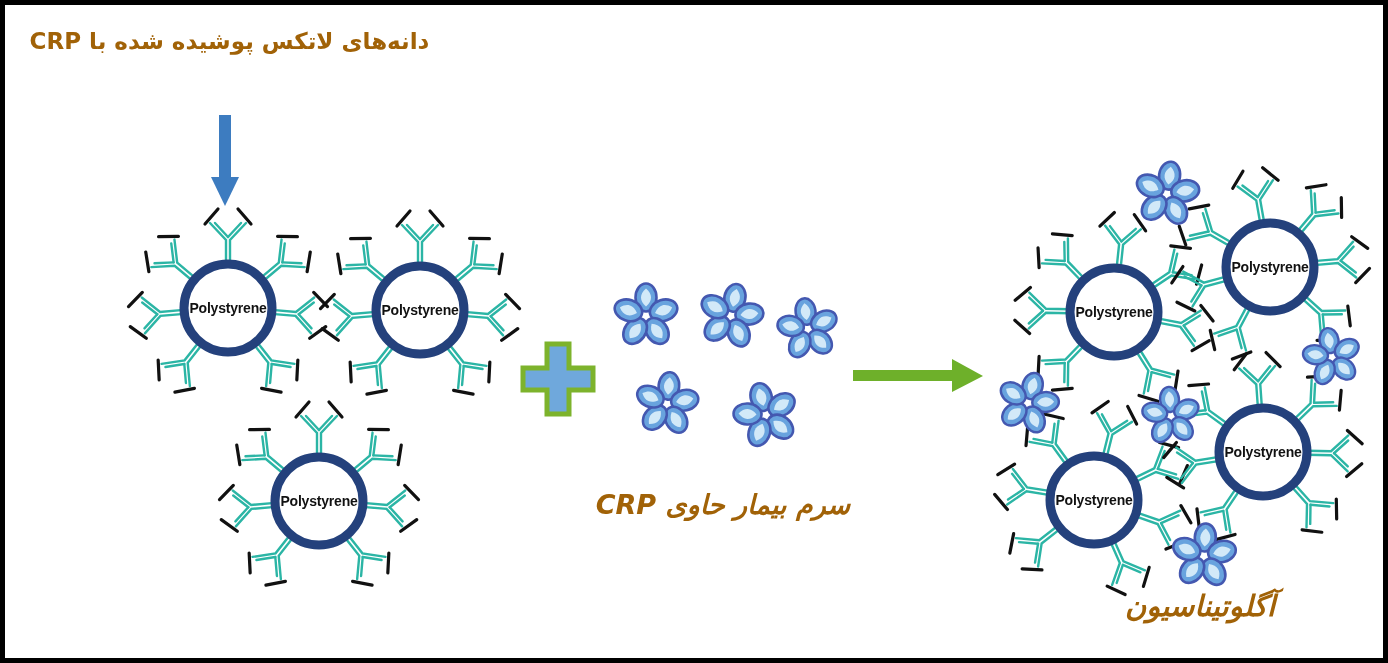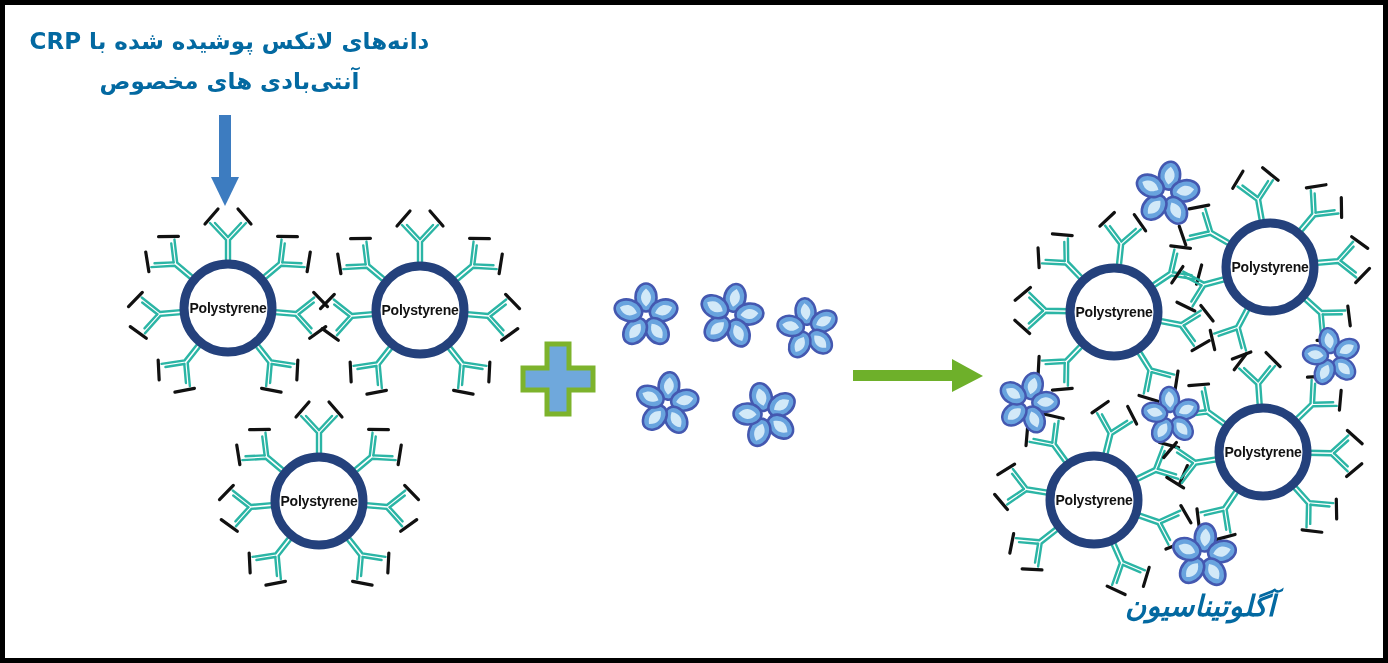--- a/index.html
+++ b/index.html
@@ -6,21 +6,21 @@
   .canvas{
     position:relative;
     width:1388px;height:663px;
     background:#ffffff;
     border:5px solid #000;
     box-sizing:border-box;
     overflow:hidden;
     font-family:"DejaVu Sans", sans-serif;
   }
   .dsvg{position:absolute;left:0;top:0;}
-  .label{position:absolute;color:#0369a1;direction:rtl;text-align:center;}
+  .label{position:absolute;color:#a16207;direction:rtl;text-align:center;}
   .caption{
     left:22px;top:16px;width:405px;
     font-size:23px;font-weight:bold;line-height:40px;
   }
   .serum-label{
     left:548px;top:484px;width:340px;
     font-size:27px;font-weight:bold;font-style:italic;
   }
   .agg-label{
     left:1050px;top:584px;width:290px;
@@ -178,19 +178,19 @@
         <use href="#pentamer" transform="translate(1162,189) rotate(8) scale(1) translate(-35,-35)"></use>
         <use href="#pentamer" transform="translate(1327,352) rotate(-10) scale(0.9) translate(-35,-35)"></use>
         <use href="#pentamer" transform="translate(1023,398) rotate(15) scale(0.95) translate(-35,-35)"></use>
         <use href="#pentamer" transform="translate(1166,411) rotate(-5) scale(0.9) translate(-35,-35)"></use>
         <use href="#pentamer" transform="translate(1199,551) rotate(4) scale(1) translate(-35,-35)"></use>
       </g>
   </svg>
 
   <div class="label caption">
     <div>دانه‌های لاتکس پوشیده شده با CRP</div>
-    <div>آنتی‌بادی های مخصوص</div>
   </div>
 
+  <div class="label serum-label">سرم بیمار حاوی CRP</div>
 
   <div class="label agg-label">آگلوتیناسیون</div>
 
 </div>
 
 </body></html>

